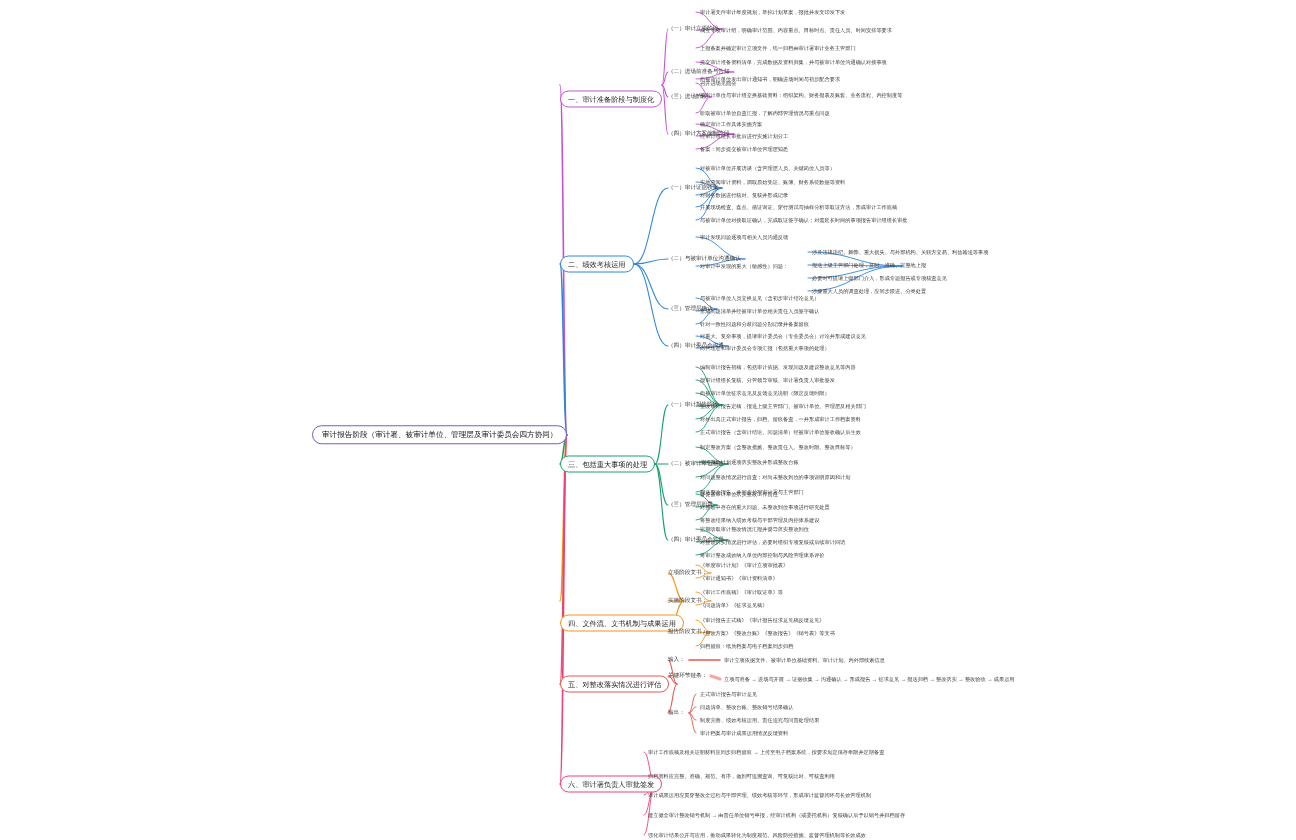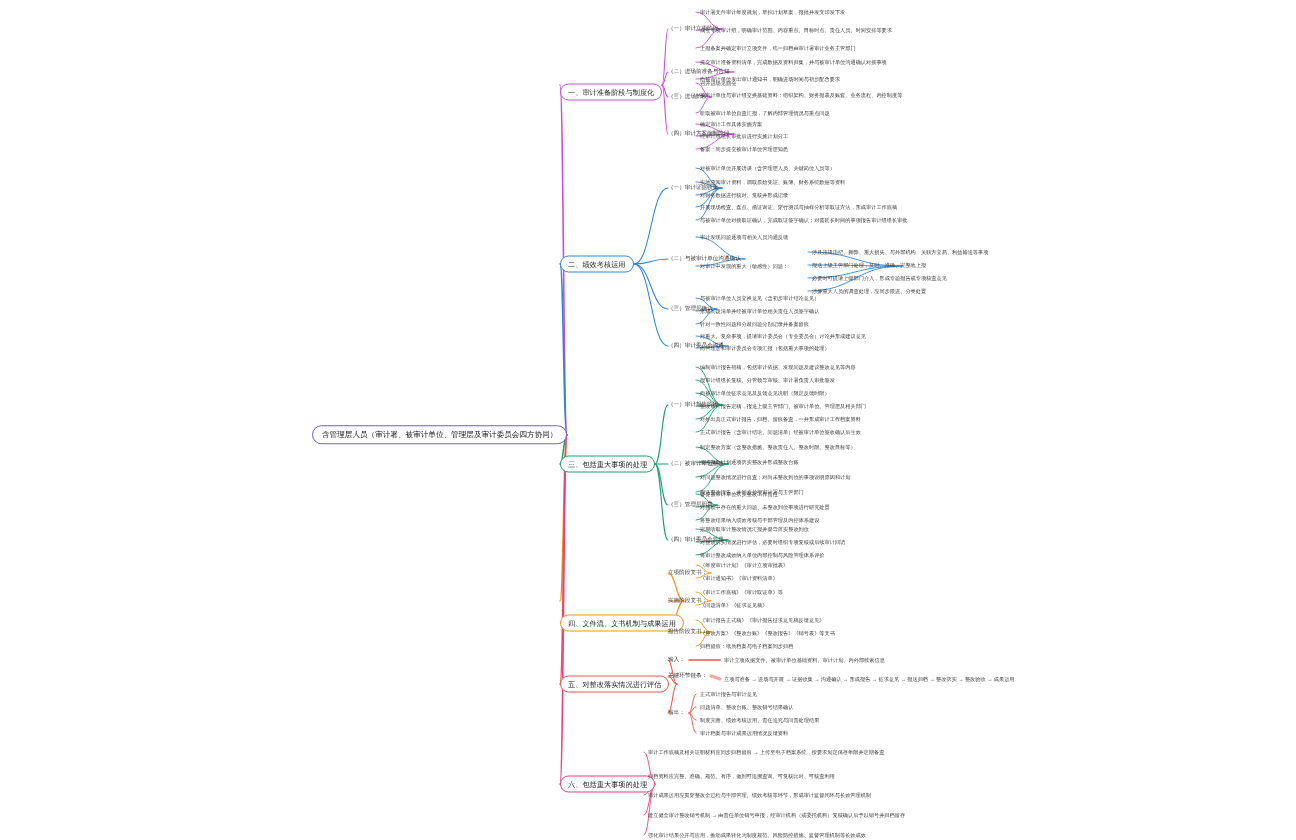--- a/index.html
+++ b/index.html
@@ -105,22 +105,22 @@
       <path d="M689,713 C692.5,713 692.5,720 696,720" stroke="#e8554c" stroke-width="0.9" fill="none" stroke-linecap="round"></path>
       <path d="M689,713 C692.5,713 692.5,733 696,733" stroke="#e8554c" stroke-width="0.9" fill="none" stroke-linecap="round"></path>
       <path d="M567,435 C563.5,435 563.5,784 560,784" stroke="#ef3d7f" stroke-width="1.6" fill="none" stroke-linecap="round"></path>
       <path d="M655,784 C649.5,784 649.5,752 644,752" stroke="#ef3d7f" stroke-width="0.9" fill="none" stroke-linecap="round"></path>
       <path d="M655,784 C649.5,784 649.5,776 644,776" stroke="#ef3d7f" stroke-width="0.9" fill="none" stroke-linecap="round"></path>
       <path d="M655,784 C649.5,784 649.5,795 644,795" stroke="#ef3d7f" stroke-width="0.9" fill="none" stroke-linecap="round"></path>
       <path d="M655,784 C649.5,784 649.5,815 644,815" stroke="#ef3d7f" stroke-width="0.9" fill="none" stroke-linecap="round"></path>
       <path d="M655,784 C649.5,784 649.5,835 644,835" stroke="#ef3d7f" stroke-width="0.9" fill="none" stroke-linecap="round"></path>
     </svg>
   <div id="nodes">
-      <div class="node pill root" style="left: 312px; top: 435px; border-color: rgb(109, 95, 208);">含管理层人员（审计署、被审计单位、管理层及审计委员会四方协同）</div>
-      <div class="node pill" style="left: 560px; top: 92px; border-color: rgb(199, 79, 214);">一、审计准备阶段与制度化</div>
+      <div class="node pill root" style="left: 312px; top: 435px; border-color: rgb(109, 95, 208);">审计报告阶段（审计署、被审计单位、管理层及审计委员会四方协同）</div>
+      <div class="node pill" style="left: 560px; top: 99px; border-color: rgb(199, 79, 214);">一、审计准备阶段与制度化</div>
       <div class="node lab2" style="left: 668px; top: 29px;">（一）审计立项阶段</div>
       <div class="node leaf" style="left: 700px; top: 12px; width: 300px;">审计署文件审计年度规划，草拟计划草案，报批并发文印发下发</div>
       <div class="node leaf" style="left: 700px; top: 30px; width: 300px;">成立专项审计组，明确审计范围、内容重点、目标时点、责任人员、时间安排等要求</div>
       <div class="node leaf" style="left: 700px; top: 48px; width: 300px;">上报备案并确定审计立项文件，统一归档由审计署审计业务主管部门</div>
       <div class="node lab2" style="left: 668px; top: 72px;">（二）进场前准备与告知</div>
       <div class="node leaf" style="left: 700px; top: 62px; width: 300px;">提交审计准备资料清单，完成数据及资料归集，并与被审计单位沟通确认对接事项</div>
       <div class="node leaf" style="left: 700px; top: 79px; width: 300px;">向被审计单位发出审计通知书，明确进场时间与初步配合要求</div>
       <div class="node lab2" style="left: 668px; top: 97px;">（三）进场阶段</div>
       <div class="node leaf" style="left: 700px; top: 83px; width: 300px;">召开进场见面会</div>
       <div class="node leaf" style="left: 700px; top: 95px; width: 300px;">被审计单位与审计组交换基础资料：组织架构、财务报表及账套、业务流程、内控制度等</div>
@@ -185,20 +185,20 @@
       <div class="node pill" style="left: 560px; top: 684px; border-color: rgb(232, 85, 76);">五、对整改落实情况进行评估</div>
       <div class="node lab2" style="left: 668px; top: 660px;">输入：</div>
       <div class="node leaf" style="left: 724px; top: 660px; width: 320px;">审计立项依据文件、被审计单位基础资料、审计计划、内外部线索信息</div>
       <div class="node lab2" style="left: 668px; top: 676px;">关键环节链条：</div>
       <div class="node leaf" style="left: 724px; top: 679px; width: 320px;">立项与准备 → 进场与开展 → 证据收集 → 沟通确认 → 形成报告 → 征求意见 → 报送归档 → 整改落实 → 整改验收 → 成果运用</div>
       <div class="node lab2" style="left: 668px; top: 713px;">输出：</div>
       <div class="node leaf" style="left: 700px; top: 694px; width: 300px;">正式审计报告与审计意见</div>
       <div class="node leaf" style="left: 700px; top: 707px; width: 300px;">问题清单、整改台账、整改销号结果确认</div>
       <div class="node leaf" style="left: 700px; top: 720px; width: 300px;">制度完善、绩效考核运用、责任追究与问责处理结果</div>
       <div class="node leaf" style="left: 700px; top: 733px; width: 300px;">审计档案与审计成果运用情况反馈资料</div>
-      <div class="node pill" style="left: 560px; top: 784px; border-color: rgb(239, 61, 127);">六、包括重大事项的处理</div>
+      <div class="node pill" style="left: 560px; top: 784px; border-color: rgb(239, 61, 127);">六、审计署负责人审批签发</div>
       <div class="node leaf" style="left: 648px; top: 752px; width: 310px;">审计工作底稿及相关证明材料应同步归档留痕 → 上传至电子档案系统，按要求划定保存年限并定期备查</div>
       <div class="node leaf" style="left: 648px; top: 776px; width: 310px;">归档资料应完整、准确、规范、有序，做到可追溯查询、可复核比对、可核查利用</div>
       <div class="node leaf" style="left: 648px; top: 795px; width: 310px;">审计成果运用应贯穿整改全过程与干部管理、绩效考核等环节，形成审计监督闭环与长效管理机制</div>
       <div class="node leaf" style="left: 648px; top: 815px; width: 310px;">建立健全审计整改销号机制 → 由责任单位销号申报，经审计机构（或委托机构）复核确认后予以销号并归档留存</div>
       <div class="node leaf" style="left: 648px; top: 835px; width: 310px;">强化审计结果公开与应用，推动成果转化为制度规范、风险防控措施、监督管理机制等长效成效</div>
     </div>
 </div>
 
 </body></html>

